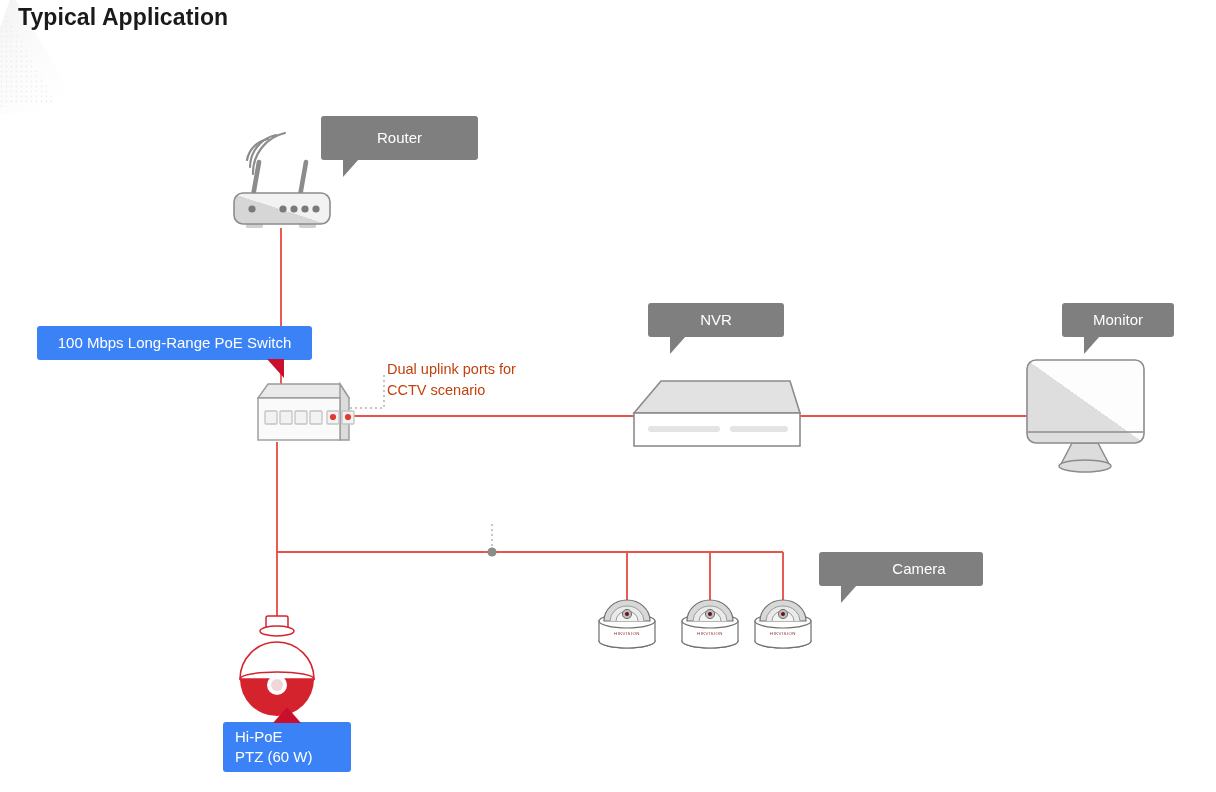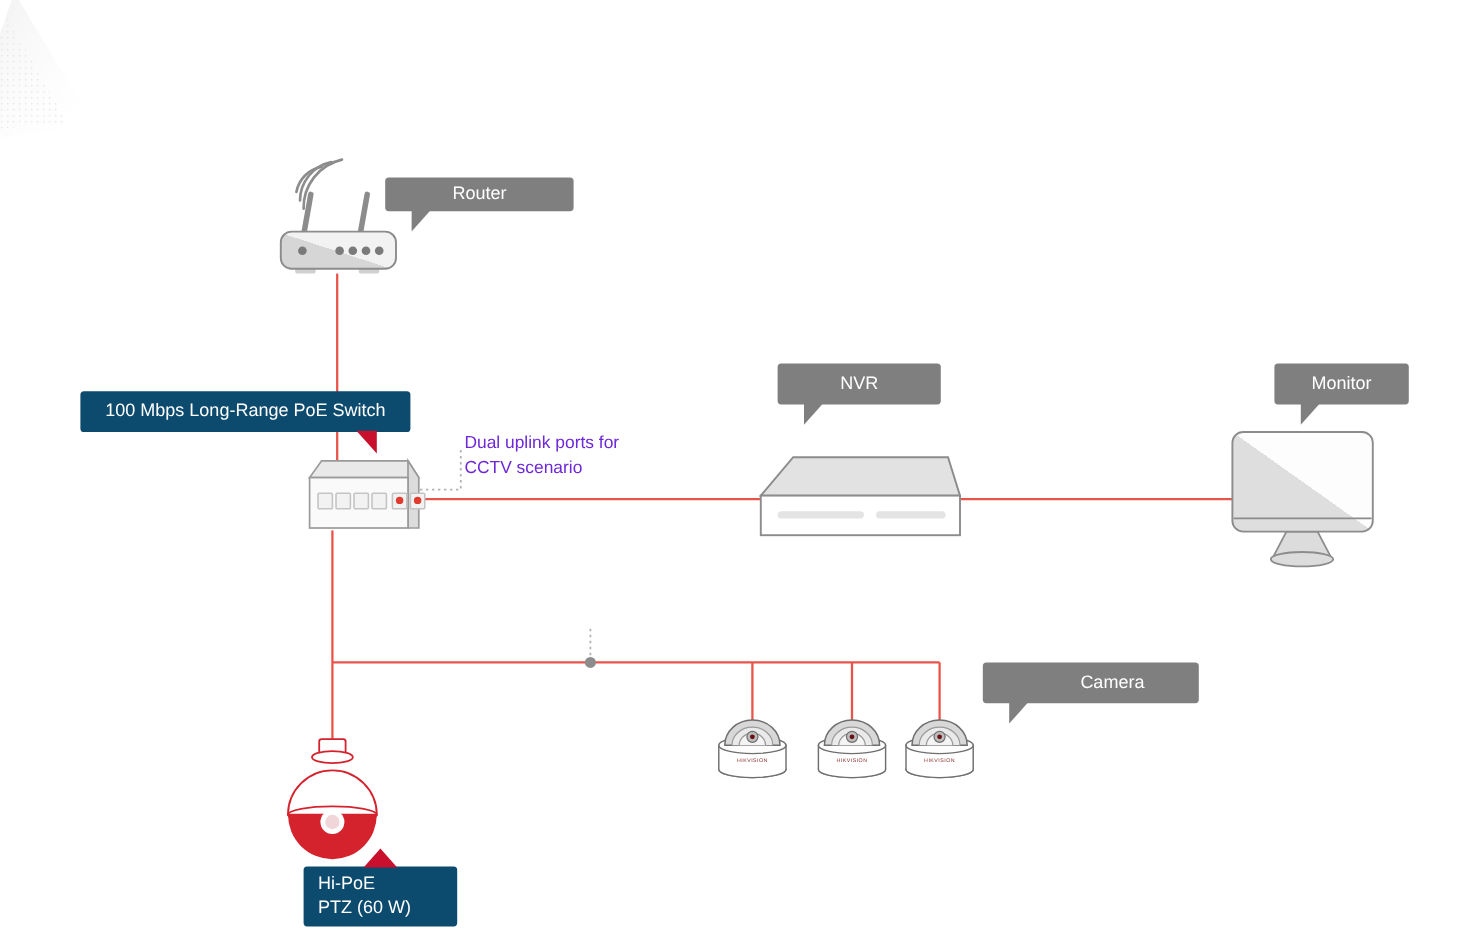--- a/index.html
+++ b/index.html
@@ -61,21 +61,21 @@
     justify-content: center;
     color: #ffffff;
     font-size: 15px;
     line-height: 1.28;
     border-radius: 3px;
     text-align: center;
     padding: 4px 10px;
     white-space: pre;
   }
   .callout.gray  { background: #7f7f7f; }
-  .callout.red   { background: #0c4a6e; margin-left: 30px; }
+  .callout.red   { background: #3b82f6; }
 
   .callout .tail {
     position: absolute;
     width: 0;
     height: 0;
   }
   
   .tail-dl {
     bottom: -17px;
     left: 22px;
@@ -98,21 +98,21 @@
     margin-left: -14px;
     border-left: 14px solid transparent;
     border-right: 14px solid transparent;
     border-bottom: 16px solid #c8102e;
   }
 
   
   .note {
     position: absolute;
     box-sizing: border-box;
-    color: #6d28d9;
+    color: #c2410c;
     font-size: 14.5px;
     line-height: 1.5;
     padding: 7px 9px 7px 10px;
     white-space: pre-line;
   }
   .note .note-svg {
     position: absolute;
     left: 0;
     top: 0;
     width: 100%;
@@ -138,20 +138,21 @@
         <stop offset="100%" stop-color="#ffffff" stop-opacity="0"></stop>
       </linearGradient>
       <pattern id="wmdots" width="5" height="5" patternUnits="userSpaceOnUse">
         <circle cx="1.4" cy="1.4" r="0.8" fill="#cfcfcf"></circle>
       </pattern>
     </defs>
     <path d="M 52 4 L 120 116 L 8 128 Z" fill="url(#wmg)"></path>
     <path d="M 46 24 L 96 112 L 12 120 Z" fill="url(#wmdots)" opacity=".7"></path>
   </svg>
 
+  <div class="page-title">Typical Application</div>
 
   <svg class="canvas" viewBox="0 0 1216 792">
     <defs>
       <linearGradient id="gShine" x1="0" y1="0" x2="1" y2="1">
         <stop offset="0%" stop-color="#dcdcdc"></stop>
         <stop offset="52%" stop-color="#dcdcdc"></stop>
         <stop offset="52%" stop-color="#f7f7f7"></stop>
         <stop offset="100%" stop-color="#f7f7f7"></stop>
       </linearGradient>
       <linearGradient id="gMon" x1="0.05" y1="0.95" x2="0.95" y2="0.05">
@@ -318,41 +319,41 @@
         <path d="M -23 20 A 23 21 0 0 1 23 20 Z" fill="#d8d8d8" stroke="#6f6f6f" stroke-width="1.2"></path>
         <path d="M -17 20 A 17 15 0 0 1 17 20" fill="#eaeaea" stroke="#9a9a9a" stroke-width="1"></path>
         <path d="M -11 20 A 11 10 0 0 1 11 20" fill="#f4f4f4" stroke="#9a9a9a" stroke-width="1"></path>
         <circle cx="0" cy="13" r="4.6" fill="#bdbdbd" stroke="#6f6f6f" stroke-width="1"></circle>
         <circle cx="0" cy="13" r="2" fill="#6a1015"></circle>
       </g>
       <text class="brand" x="0" y="34" font-size="4.4" fill="#8a2a2a" text-anchor="middle" letter-spacing="0.4">HIKVISION</text>
     </g>
   </svg>
 
-  <div class="callout gray" style="left:321px; top:116px; width:157px; height:28px;margin-top:32px;">
+  <div class="callout gray" style="left:321px; top:116px; width:157px; height:44px;">
     <span>Router</span>
     <span class="tail tail-dl"></span>
   </div>
 
   <div class="callout red" style="left:37px; top:326px; width:275px; height:34px;">
     <span>100 Mbps Long-Range PoE Switch</span>
     <span class="tail tail-dr"></span>
   </div>
 
   <div class="callout gray" style="left:648px; top:303px; width:136px; height:34px;justify-content:center;">
     <span>NVR</span>
     <span class="tail tail-dl"></span>
   </div>
 
   <div class="callout gray" style="left:1062px; top:303px; width:112px; height:34px;">
     <span>Monitor</span>
     <span class="tail tail-dl"></span>
   </div>
 
-  <div class="callout gray" style="left:819px; top:552px; width:180px; height:34px;padding-left:46px;">
+  <div class="callout gray" style="left:819px; top:552px; width:164px; height:34px;padding-left:46px;">
     <span>Camera</span>
     <span class="tail tail-dl"></span>
   </div>
 
   <div class="callout red" style="left:223px; top:722px; width:128px; height:50px; flex-direction:column; text-align:left; align-items:flex-start; padding-left:12px; line-height:1.36;">
     <span>Hi-PoE
 PTZ (60 W)</span>
     <span class="tail tail-u"></span>
   </div>
 

